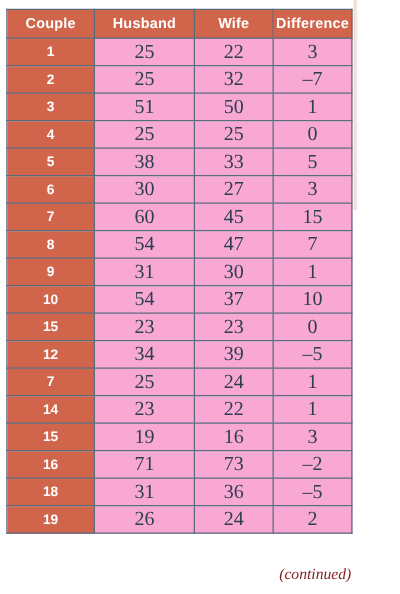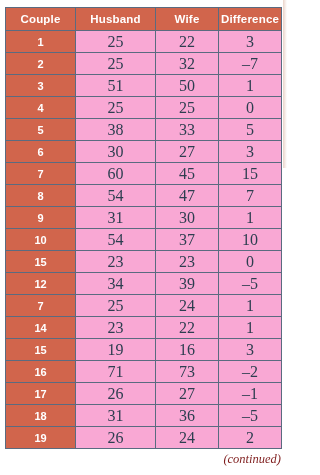--- a/index.html
+++ b/index.html
@@ -199,26 +199,20 @@
             <td class="num-cell">16</td>
             <td class="num-cell">3</td>
           </tr>
           <tr>
             <td class="couple-cell">16</td>
             <td class="num-cell">71</td>
             <td class="num-cell">73</td>
             <td class="num-cell">–2</td>
           </tr>
           <tr>
-            <td class="couple-cell">17</td>
-            <td class="num-cell">26</td>
-            <td class="num-cell">27</td>
-            <td class="num-cell">–1</td>
-          </tr>
-          <tr>
             <td class="couple-cell">18</td>
             <td class="num-cell">31</td>
             <td class="num-cell">36</td>
             <td class="num-cell">–5</td>
           </tr>
           <tr>
             <td class="couple-cell">19</td>
             <td class="num-cell">26</td>
             <td class="num-cell">24</td>
             <td class="num-cell">2</td>

